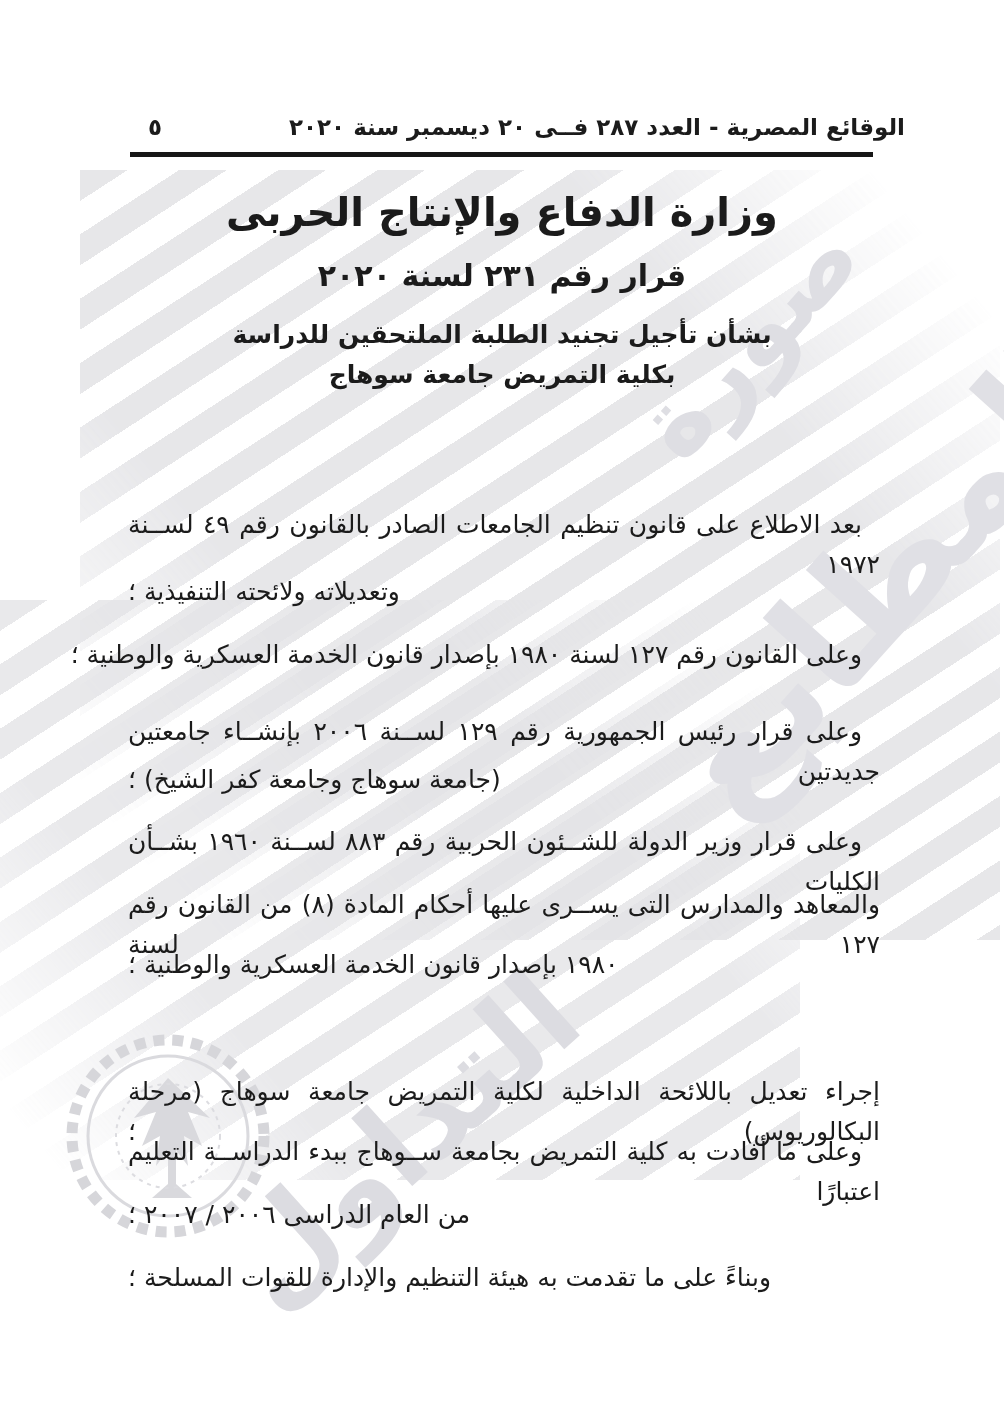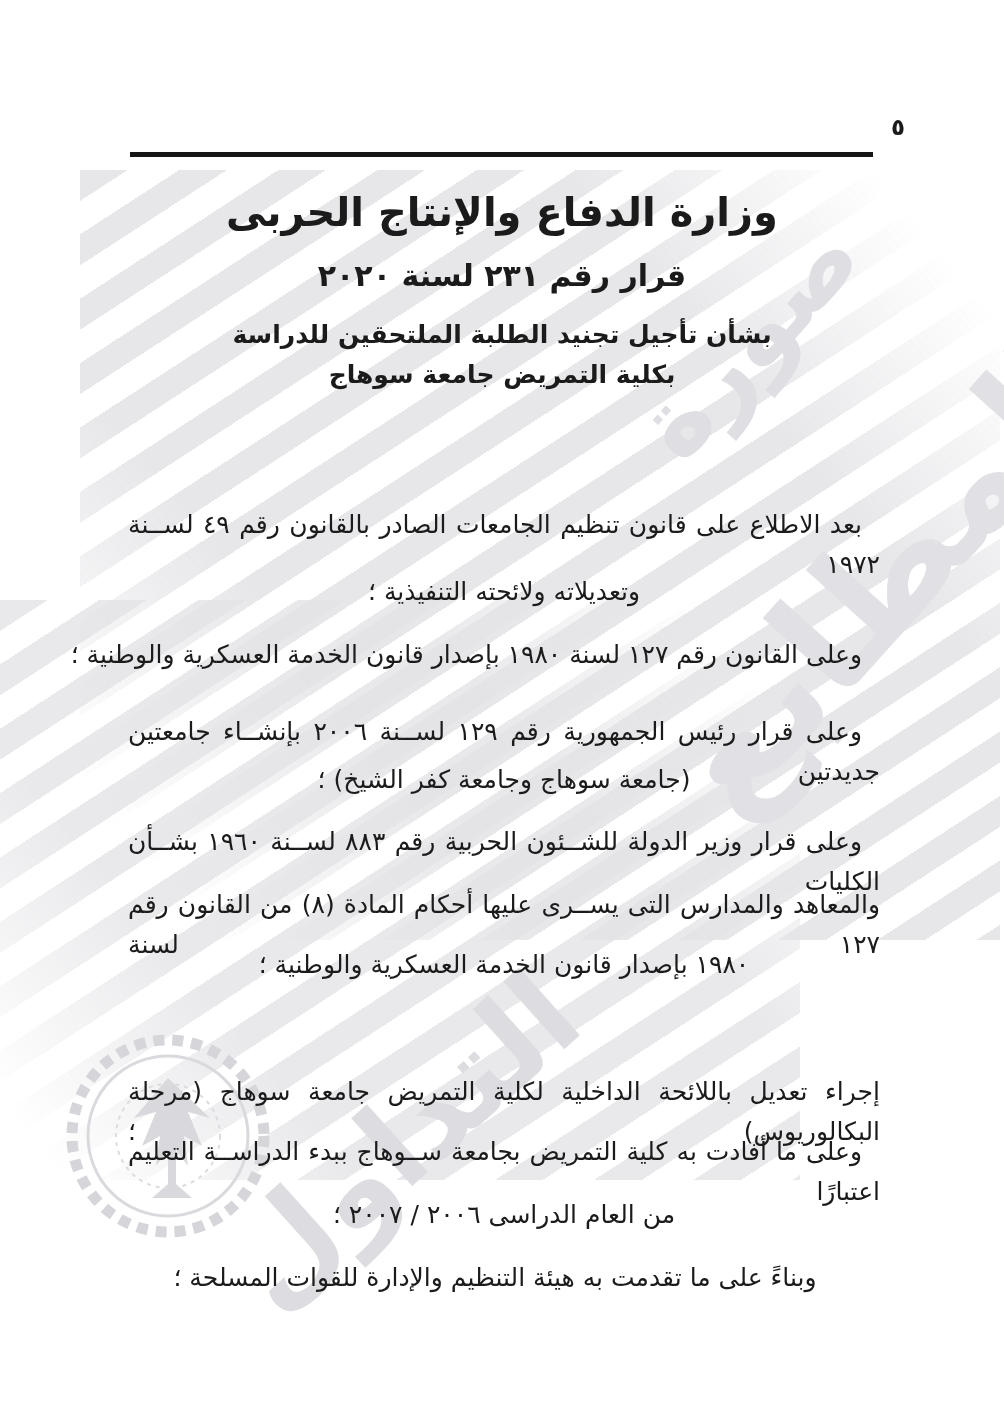--- a/index.html
+++ b/index.html
@@ -52,21 +52,21 @@
   .t-subject2{top:360px;font-size:25px;}
   .t-authority{
     position:absolute;left:126px;top:440px;width:754px;
     text-align:right;font-weight:bold;font-size:29px;line-height:1.2;
   }
   .bodyline{
     position:absolute;left:128px;width:752px;
     font-size:25px;line-height:40px;white-space:nowrap;
   }
   .bodyline.just{white-space:normal;text-align:justify;text-align-last:justify;}
-  .bodyline.rt{text-align:center;}
+  .bodyline.rt{text-align:left;}
   .bodyline.ind{text-indent:18px;}
   .l0{top:505px;} .l1{top:572px;} .l2{top:635px;} .l3{top:698px;margin-top:14px;}
   .l4{top:760px;} .l5{top:822px;} .l6{top:885px;} .l7{top:945px;}
   .l8{top:1007px;} .l9{top:1072px;} .l10{top:1132px;} .l11{top:1195px;}
   .l12{top:1258px;}
 </style>
 </head>
 <body>
 
 <div class="page">
@@ -81,20 +81,21 @@
       <circle cx="106" cy="106" r="96" fill="none" stroke="#d6d6da" stroke-width="11" stroke-dasharray="11 8"></circle>
       <circle cx="106" cy="106" r="80" fill="none" stroke="#dadade" stroke-width="3"></circle>
       <path d="M106 48 l-34 40 22 -6 -14 34 18 -10 -4 30 12 -16 0 34 -16 14 40 0 -16 -14 0 -34 12 16 -4 -30 18 10 -14 -34 22 6 z" fill="#d9d9dd"></path>
       <circle cx="106" cy="106" r="52" fill="none" stroke="#dcdce0" stroke-width="2" stroke-dasharray="4 5"></circle>
     </svg>
   </div>
 
   <div class="content">
 
     <div class="hdr">
+      <span>الوقائع المصرية - العدد ٢٨٧ فــى ٢٠ ديسمبر سنة ٢٠٢٠</span>
       <span class="pageno">٥</span>
     </div>
     <div class="hdr-rule"></div>
 
     <div class="t-center t-ministry">وزارة الدفاع والإنتاج الحربى</div>
     <div class="t-center t-decree">قرار رقم ٢٣١ لسنة ٢٠٢٠</div>
     <div class="t-center t-subject1">بشأن تأجيل تجنيد الطلبة الملتحقين للدراسة</div>
     <div class="t-center t-subject2">بكلية التمريض جامعة سوهاج</div>
 
     <div class="bodyline just ind l0">بعد الاطلاع على قانون تنظيم الجامعات الصادر بالقانون رقم ٤٩ لســنة ١٩٧٢</div>

